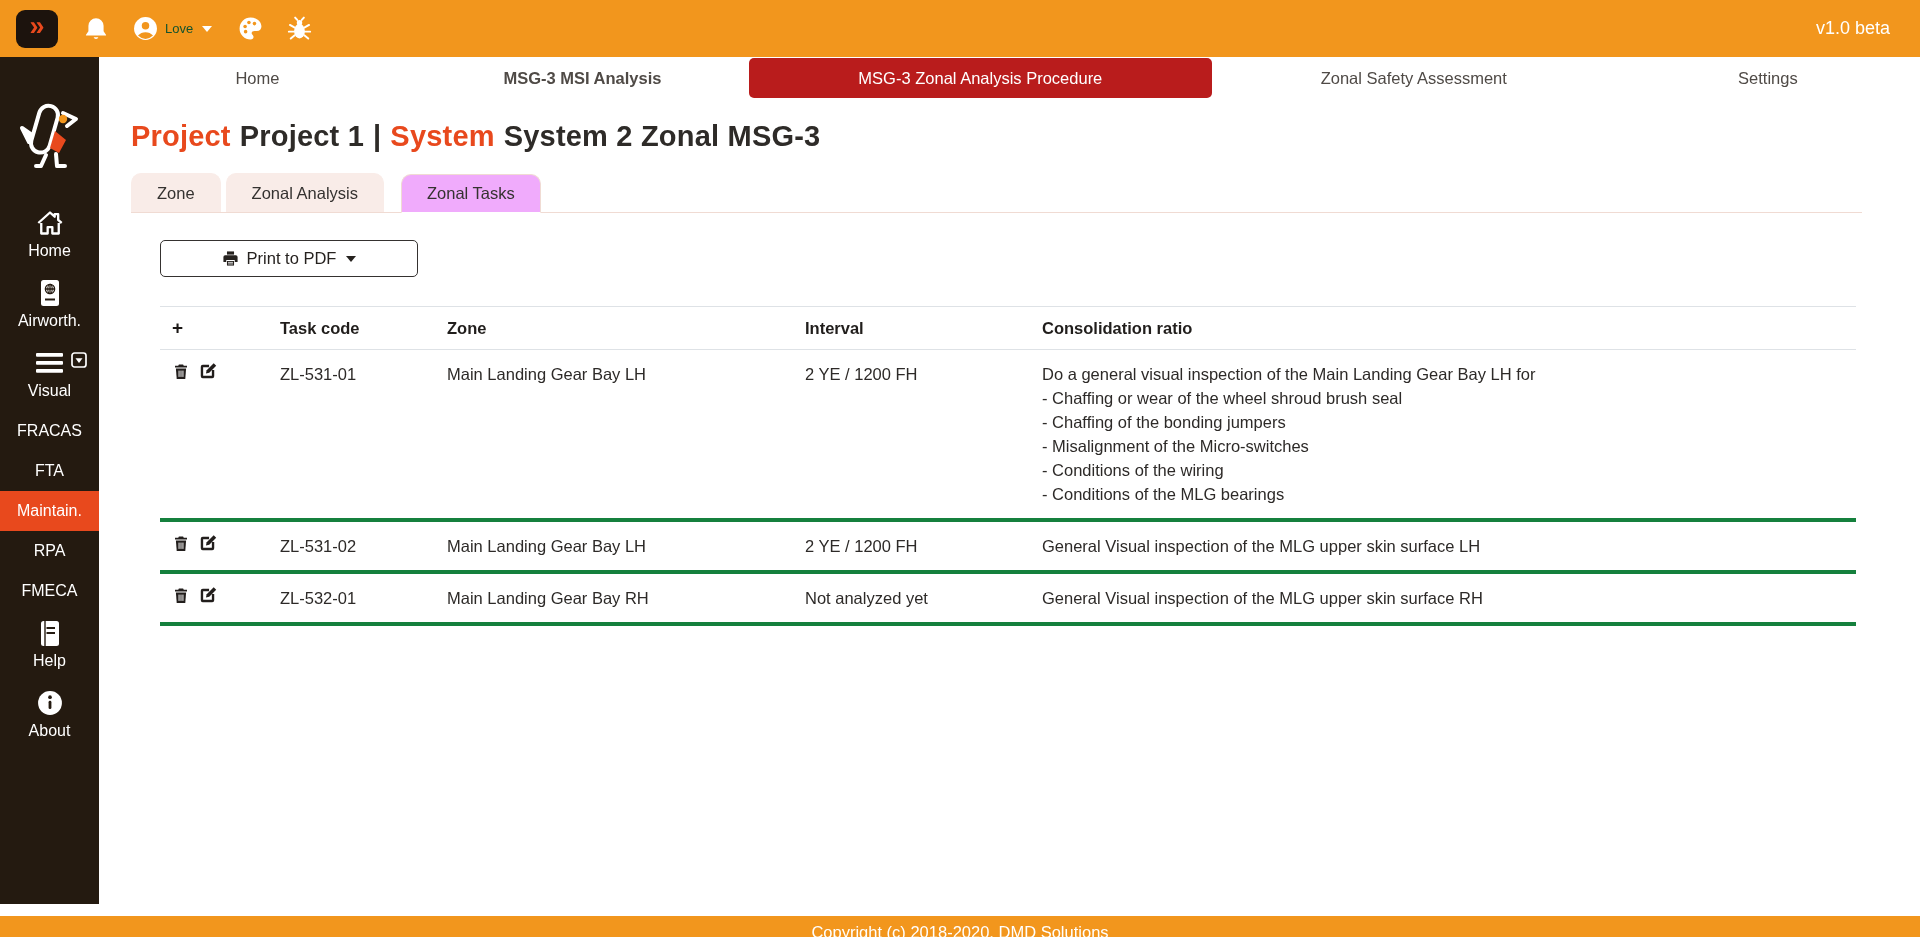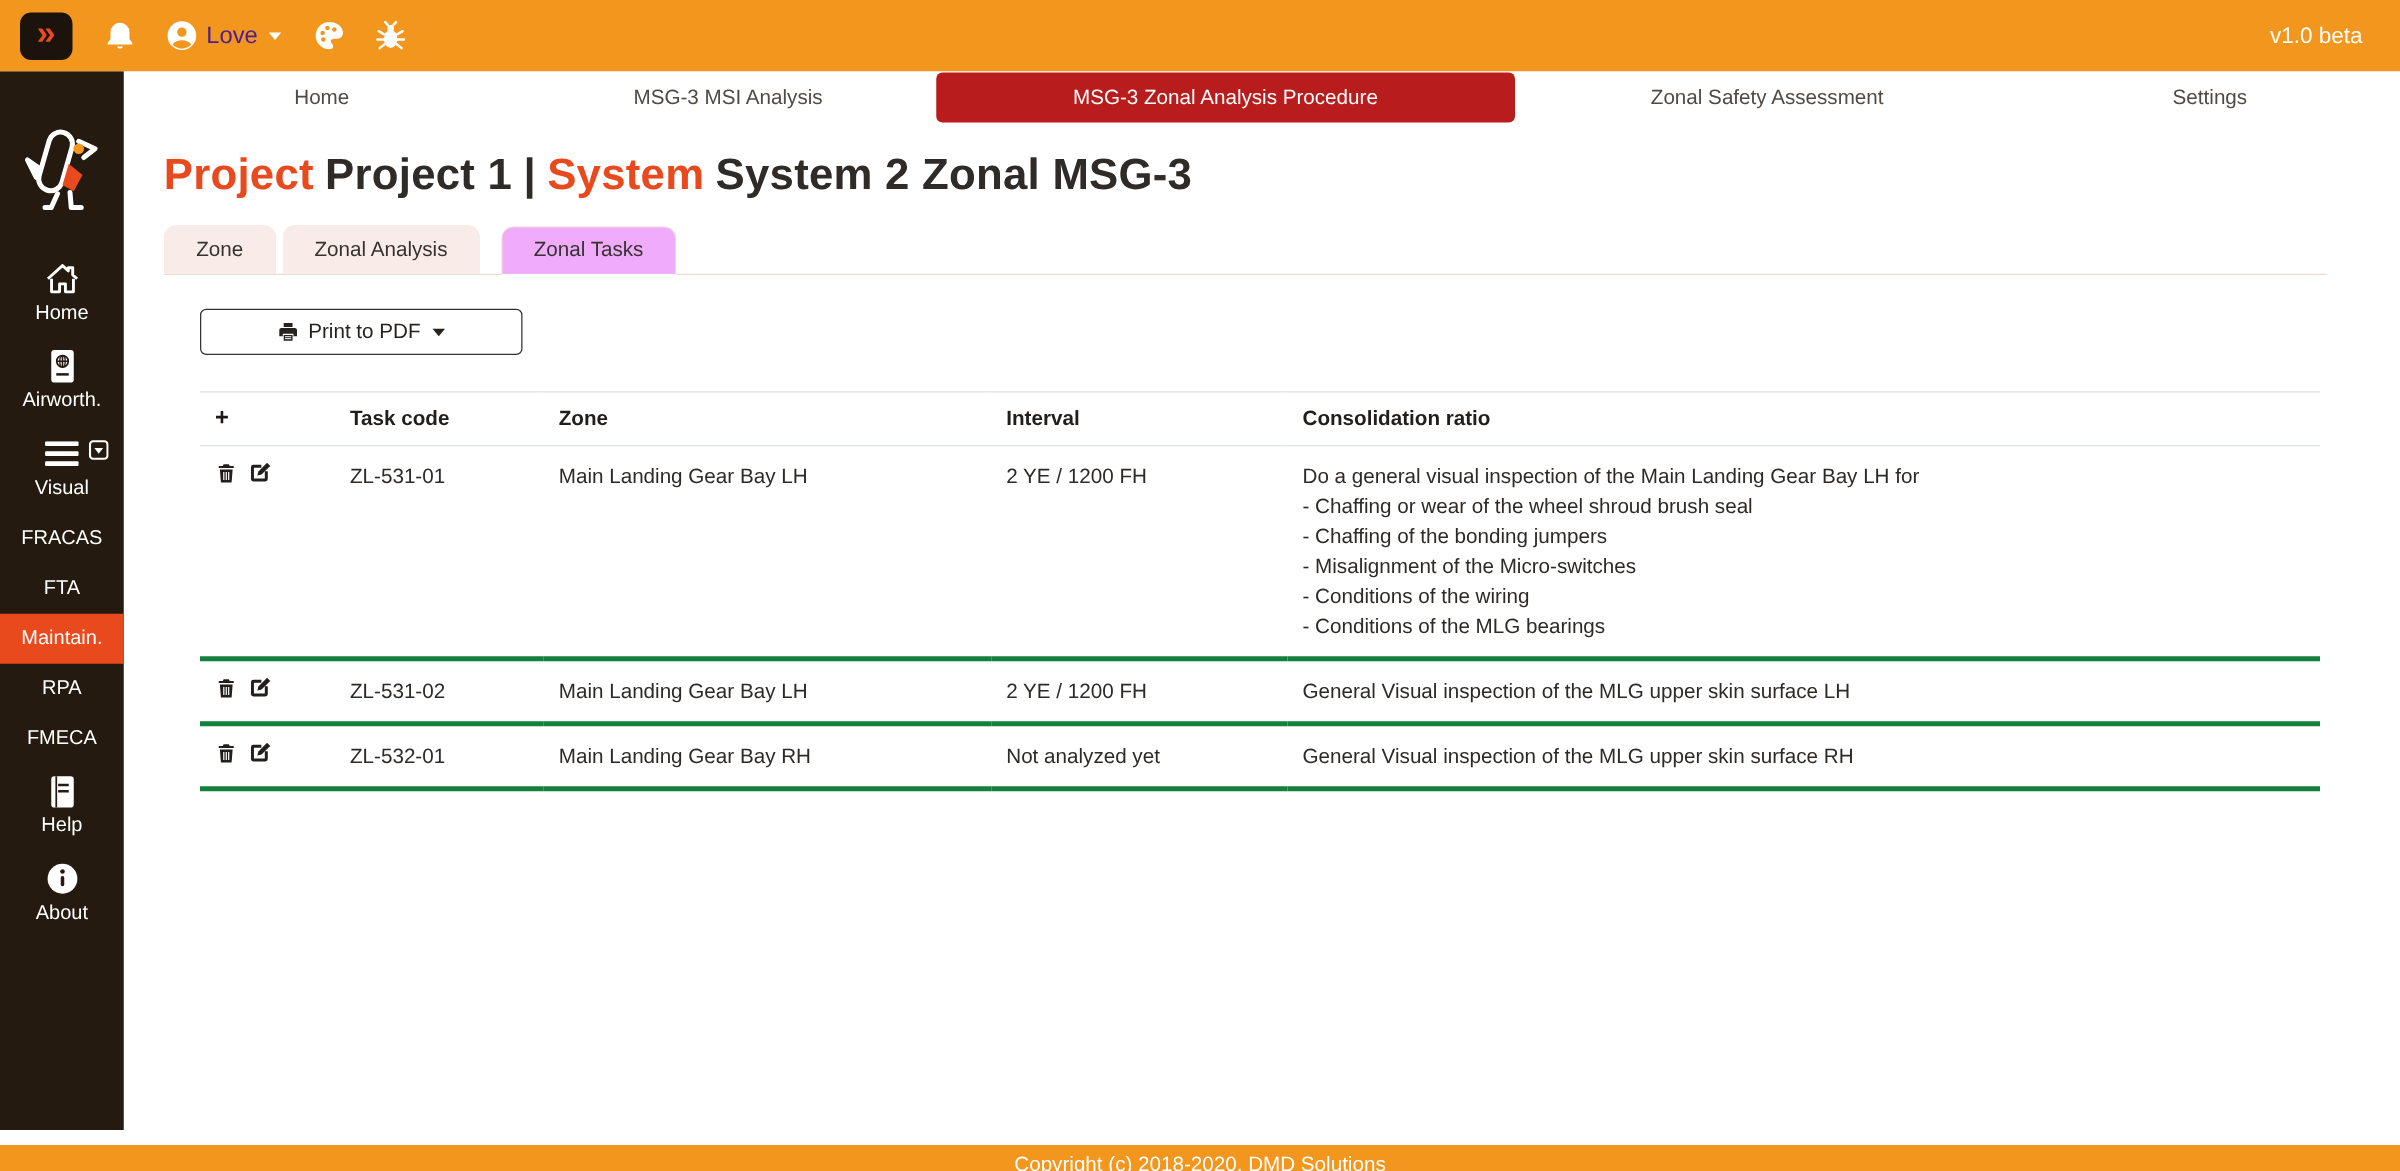--- a/index.html
+++ b/index.html
@@ -7,47 +7,47 @@
   body { position:relative; }
 
   
   .topbar { position:absolute; top:0; left:0; right:0; height:57px; background:#F2961D; display:flex; align-items:center; z-index:5; }
   .toggle-btn { width:42px; height:38px; margin-left:16px; background:#1C130D; border-radius:9px; display:flex; align-items:center; justify-content:center; cursor:pointer; }
   .toggle-btn span { color:#E8491D; font-size:27px; font-weight:700; line-height:1; margin-top:-4px; }
   .tb-icon { display:flex; align-items:center; justify-content:center; cursor:pointer; }
   .tb-icon svg { display:block; }
   .bell { margin-left:25px; }
   .usergroup { margin-left:24px; display:flex; align-items:center; cursor:pointer; }
-  .usergroup .uname { color:#4c1d95; font-size:19px; margin:0 9px 0 7px; }
+  .usergroup .uname { color:#14532d; font-size:13px; margin:0 9px 0 7px; }
   .caret-down { width:0; height:0; border:5px solid transparent; border-top:6px solid #fff; margin-top:5px; }
   .palette { margin-left:26px; }
   .bug { margin-left:24px; }
   .tb-spacer { flex:1; }
   .version { color:#fff; font-size:18px; margin-right:30px; }
 
   
   .sidebar { position:absolute; top:57px; left:0; width:99px; bottom:33px; background:#241A10; display:flex; flex-direction:column; align-items:center; z-index:4; }
   .sb-logo { margin-top:40px; margin-bottom:28px; width:66px; height:76px; cursor:pointer; }
   .sb-item { width:100%; display:flex; flex-direction:column; align-items:center; padding:8px 0; cursor:pointer; }
   .sb-item .sb-icon { height:28px; display:flex; align-items:center; justify-content:center; margin-bottom:2px; position:relative; width:100%; }
   .sb-item .sb-label { color:#fff; font-size:16px; line-height:24px; }
   .sb-item.active { background:#E8491D; }
   .mod-caret { position:absolute; right:12px; top:3px; }
 
   
   .main { position:absolute; top:57px; left:99px; right:0; bottom:33px; background:#fff; overflow:hidden; }
 
   .nav-row { display:flex; height:42px; }
   .nav-item { display:flex; align-items:center; justify-content:center; font-size:16.5px; color:#4F4A46; cursor:pointer; }
-  .nav-item:nth-child(1){ width:17.4%; } .nav-item:nth-child(2){ width:18.3%; }
+  .nav-item:nth-child(1){ width:17.4%; } .nav-item:nth-child(2){ width:18.3%;font-weight:bold; }
   .nav-item:nth-child(3){ width:25.4%; } .nav-item:nth-child(4){ width:22.2%; }
   .nav-item:nth-child(5){ width:16.7%; }
   .nav-item.active { background:#b91c1c; color:#fff; border-radius:5px; margin:1px 0; }
 
-  .page-title { margin:21px 0 0 32px; font-size:35px; color:#2E2B28; letter-spacing:.2px; }
+  .page-title { margin:21px 0 0 32px; font-size:29px; color:#2E2B28; letter-spacing:.2px; }
   .page-title span { margin-right:9px; }
   .page-title .accent { color:#E8491D; font-weight:700; }
 
   .tabs { margin:20px 58px 0 32px; display:flex; border-bottom:1px solid #F0DBD3; align-items:flex-end; }
   .tab { height:39px; padding:0 25px; display:flex; align-items:center; font-size:16.5px; color:#353230; background:#F9ECE8; border:1px solid #F9ECE8; border-bottom:none; border-radius:10px 10px 0 0; margin-right:5px; cursor:pointer; }
   .tab.active { background:#f0abfc; border:1px solid #F0DBD3; border-bottom:1px solid #fff; margin-bottom:-1px; margin-left:12px; }
 
   .toolbar { margin:27px 0 0 61px; }
   .print-btn { width:258px; height:37px; background:#fff; border:1px solid #353230; border-radius:5px; display:flex; align-items:center; justify-content:center; gap:8px; font-size:16.5px; color:#26221F; cursor:pointer; }
   .print-btn .btn-caret { width:0; height:0; border:5px solid transparent; border-top:6px solid #26221F; margin-top:5px; margin-left:2px; }

